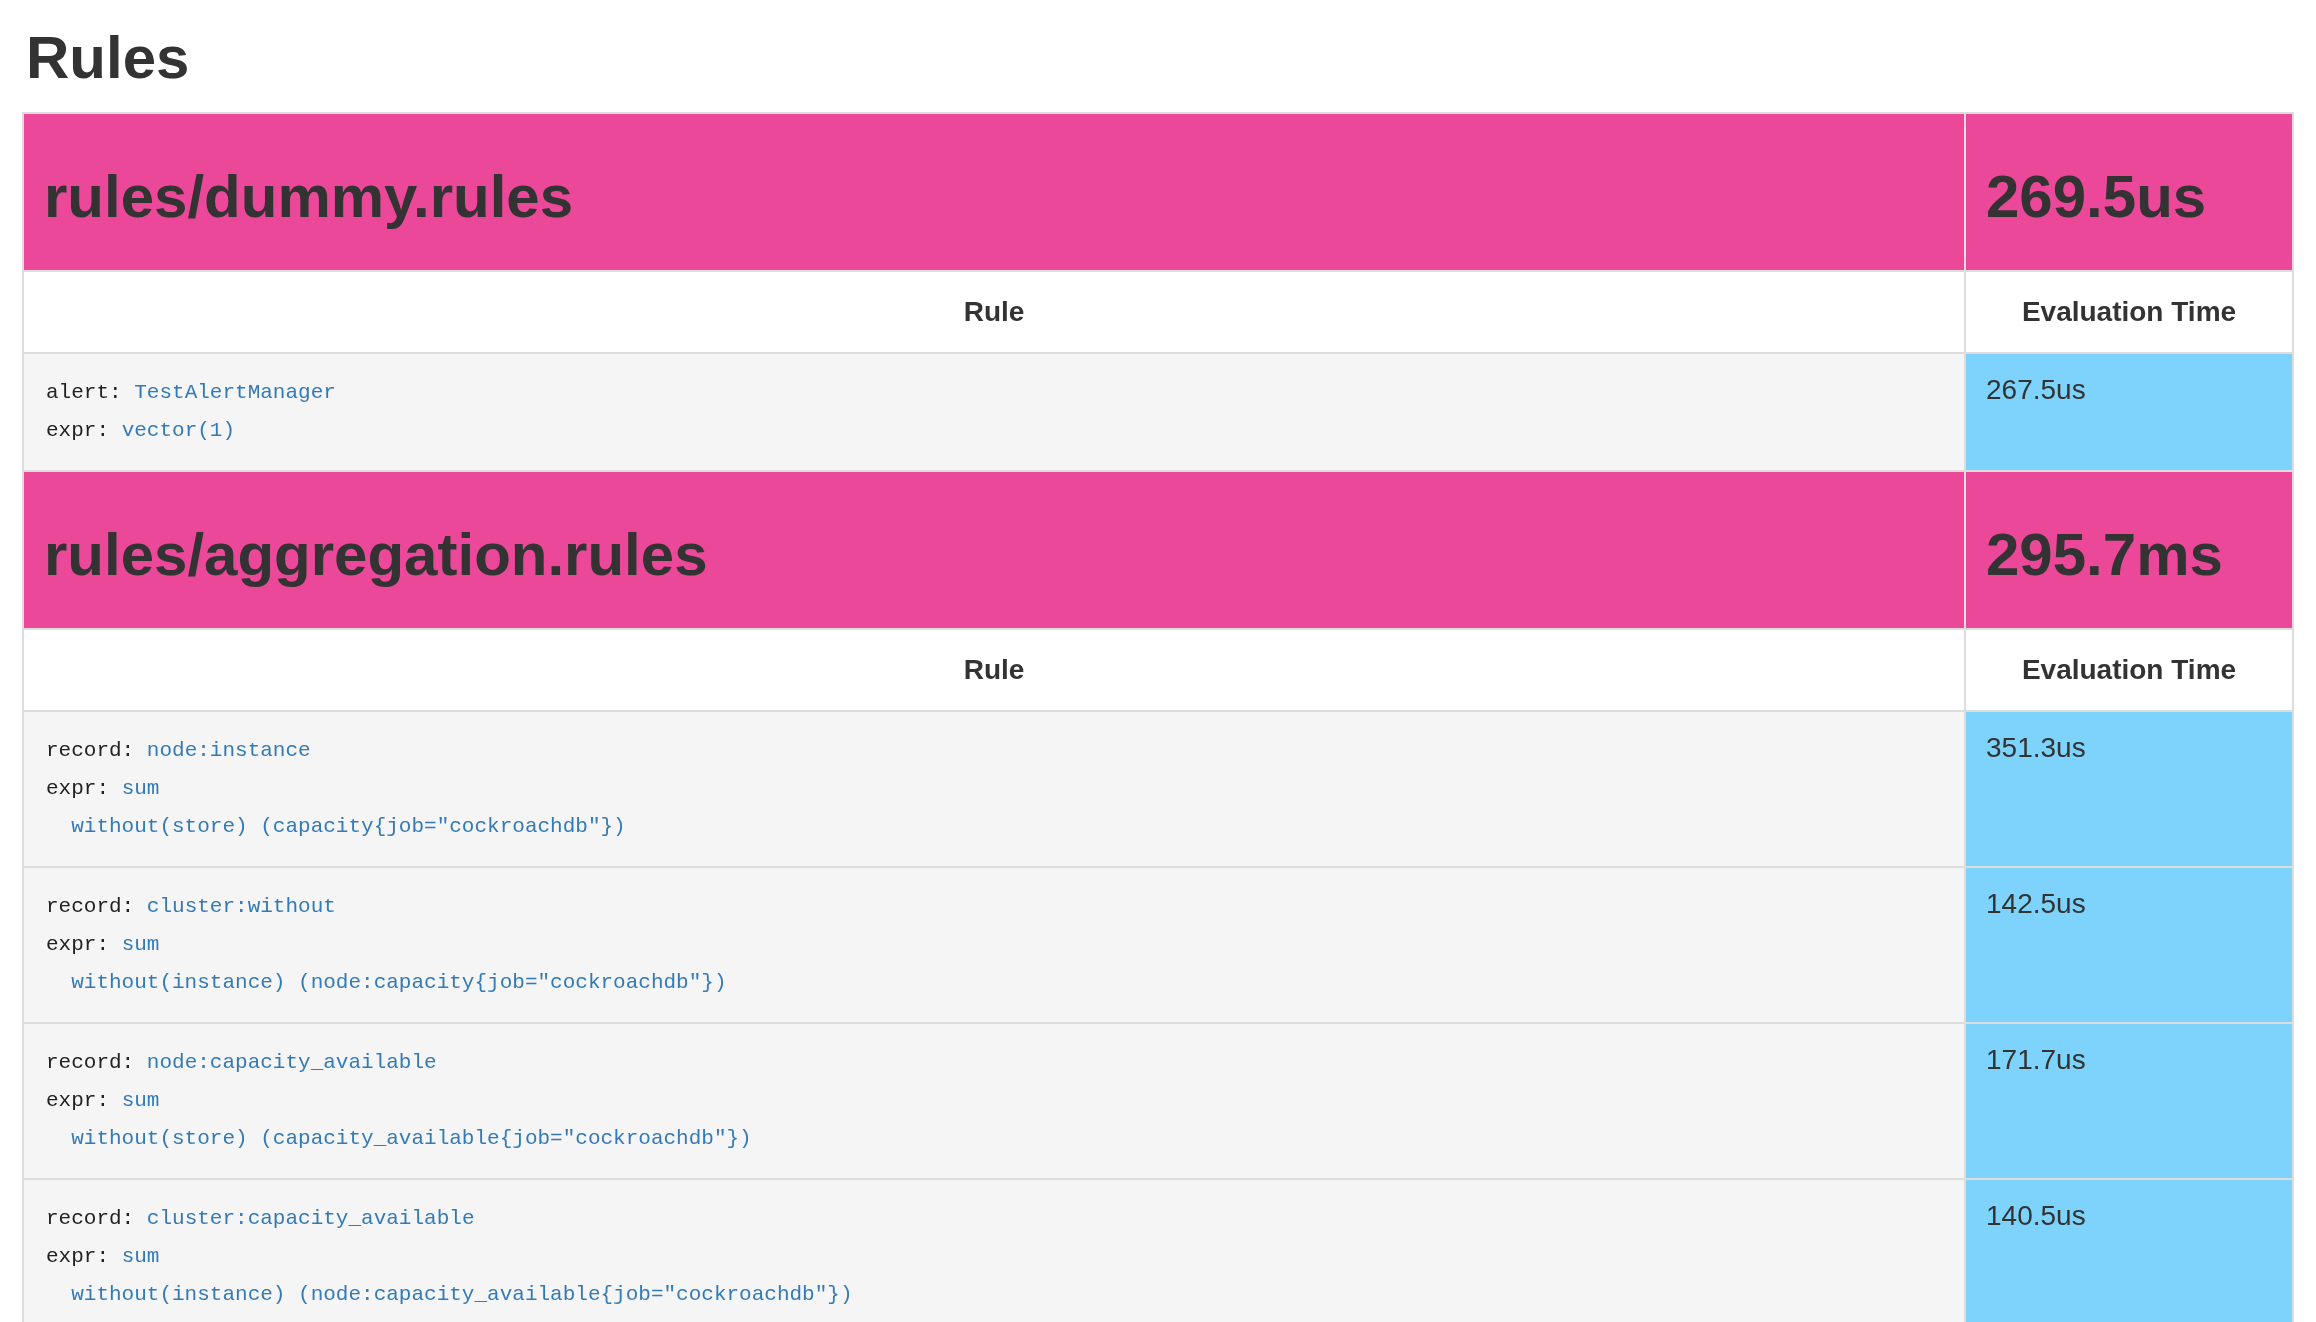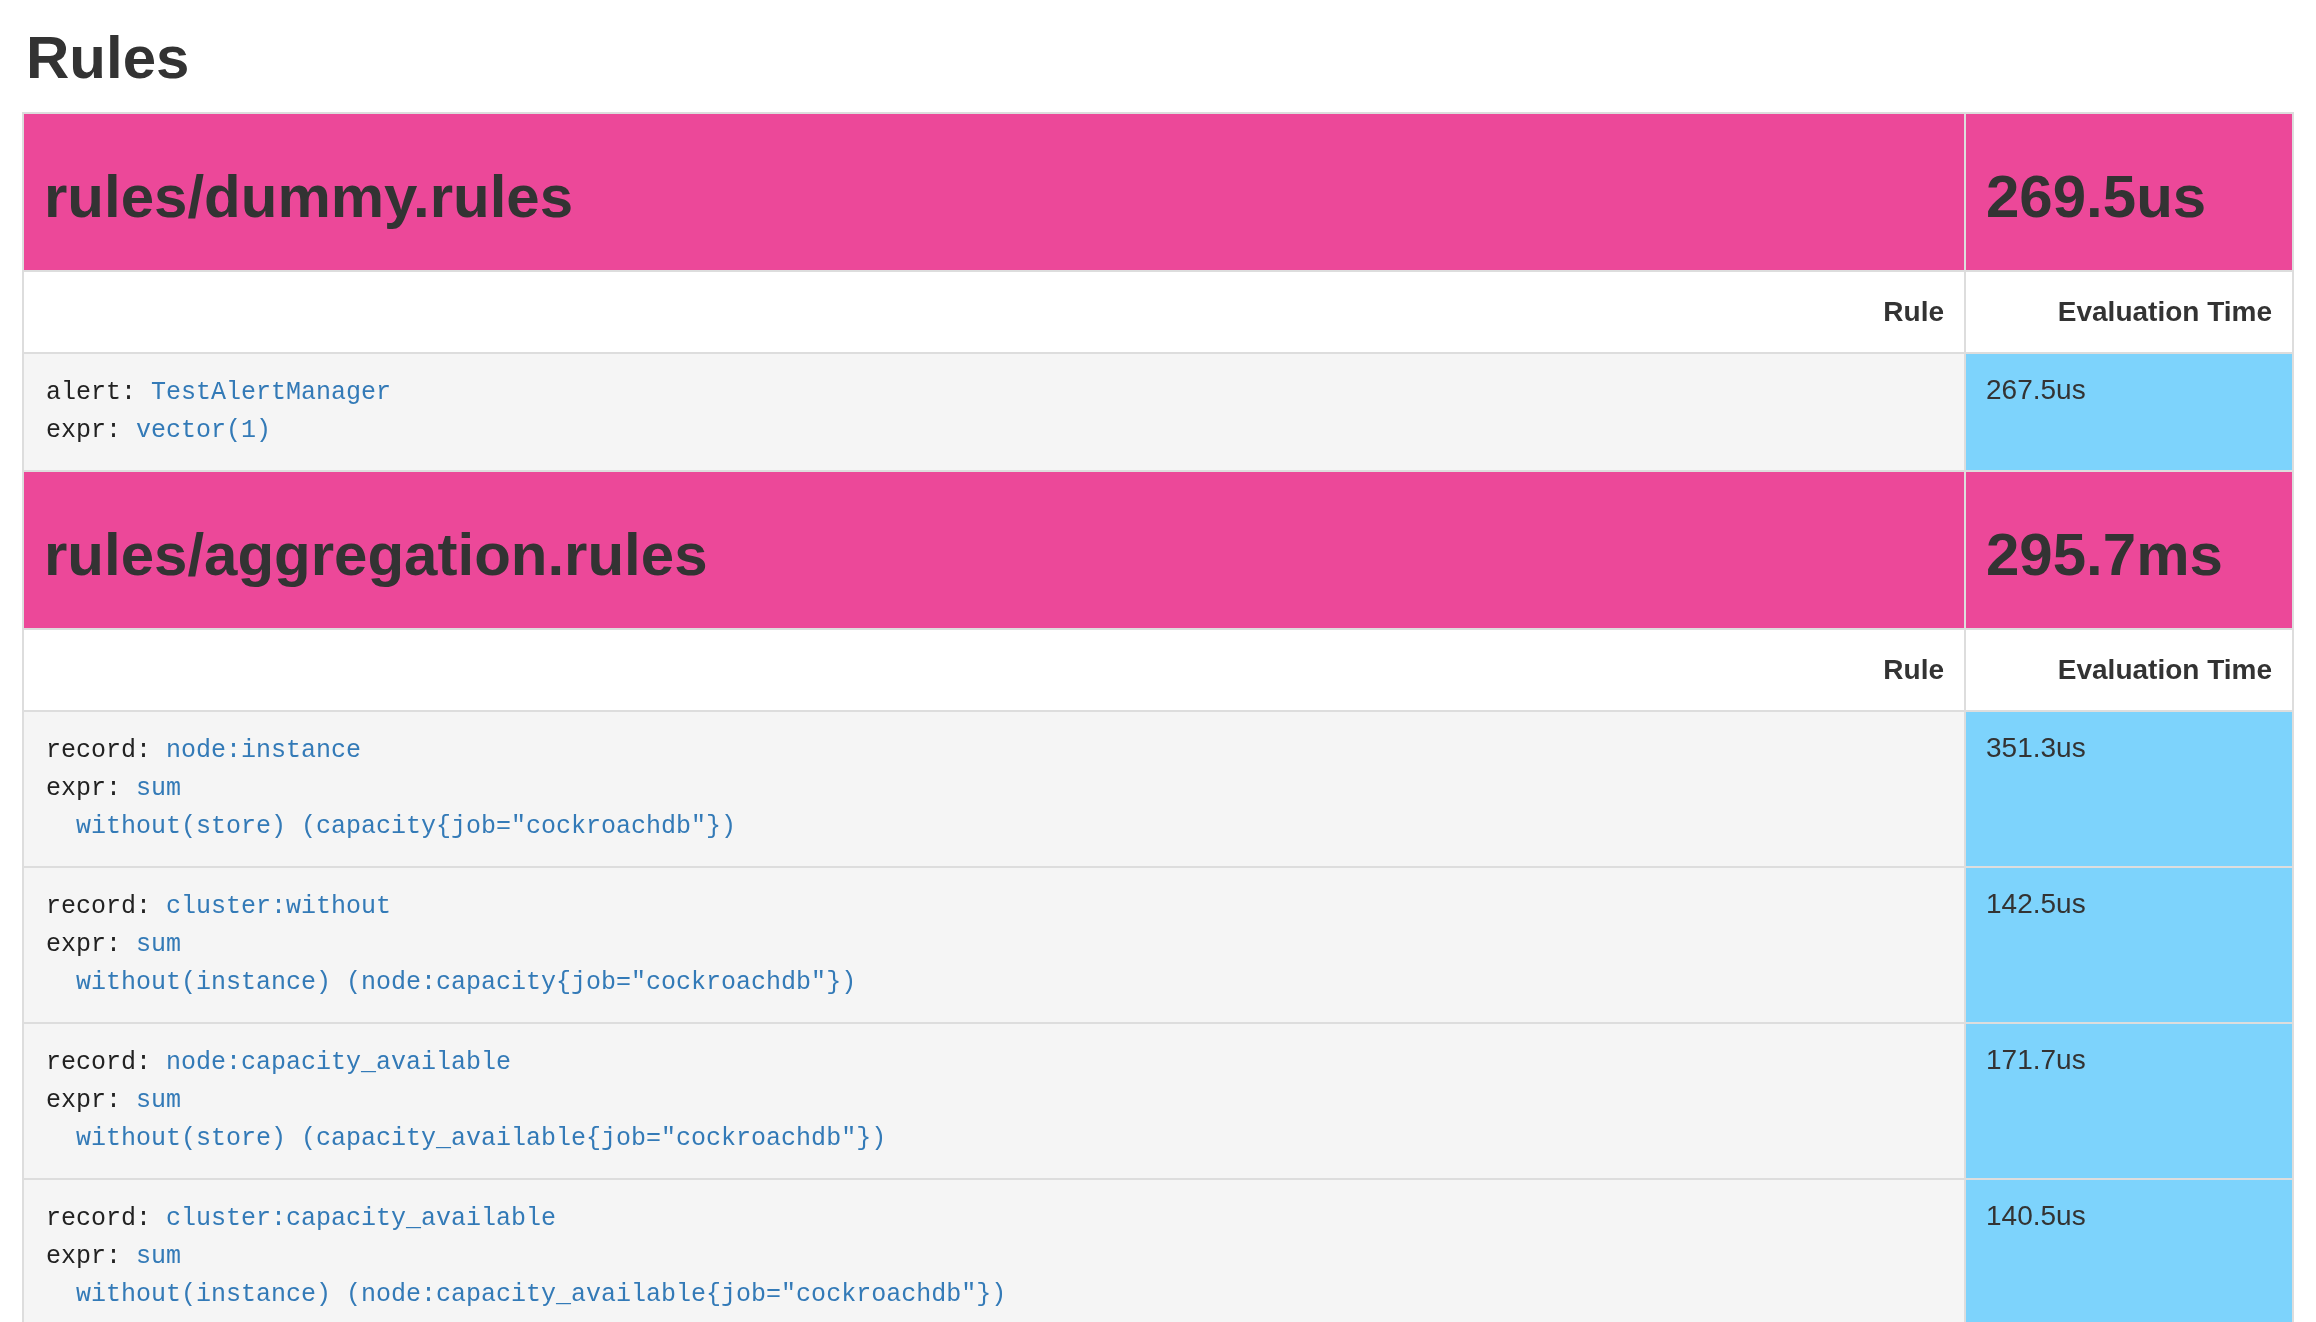--- a/index.html
+++ b/index.html
@@ -18,29 +18,29 @@
     border: 2px solid #dddddd;
   }
   .rules-table th, .rules-table td { border: 2px solid #dddddd; }
   col.col-time { width: 328px; }
   th.file-cell { vertical-align: bottom; text-align: left; padding: 20px; background: #ec4899; }
   th.file-cell h2 {
     font-size: 60px; line-height: 66px; font-weight: bold;
     margin: 30px 0 20px 0; color: #333; white-space: nowrap;
   }
   th.small-head {
-    text-align: right; vertical-align: bottom;
+    text-align: center; vertical-align: bottom;
     font-size: 28px; line-height: 40px; font-weight: bold;
     padding: 20px; color: #333; background: #fff;
   }
   td.rule-cell { background: #f5f5f5; padding: 0; vertical-align: top; }
   td.rule-cell pre {
     margin: 0; padding: 20px 0 20px 22px; border: none; background: transparent;
     font-family: "Liberation Mono", "DejaVu Sans Mono", monospace;
-    font-size: 25px; line-height: 38px; color: #222222; white-space: pre;
+    font-size: 21px; line-height: 38px; color: #222222; white-space: pre;
   }
   td.time-cell {
     background: #7dd3fc; vertical-align: top;
     font-size: 28px; line-height: 40px; padding: 16px 20px; color: #333;
   }
   .lnk { color: #337ab7; text-decoration: none; cursor: pointer; }
   .kw { color: #222222; }
 </style>
 </head>
 <body>

